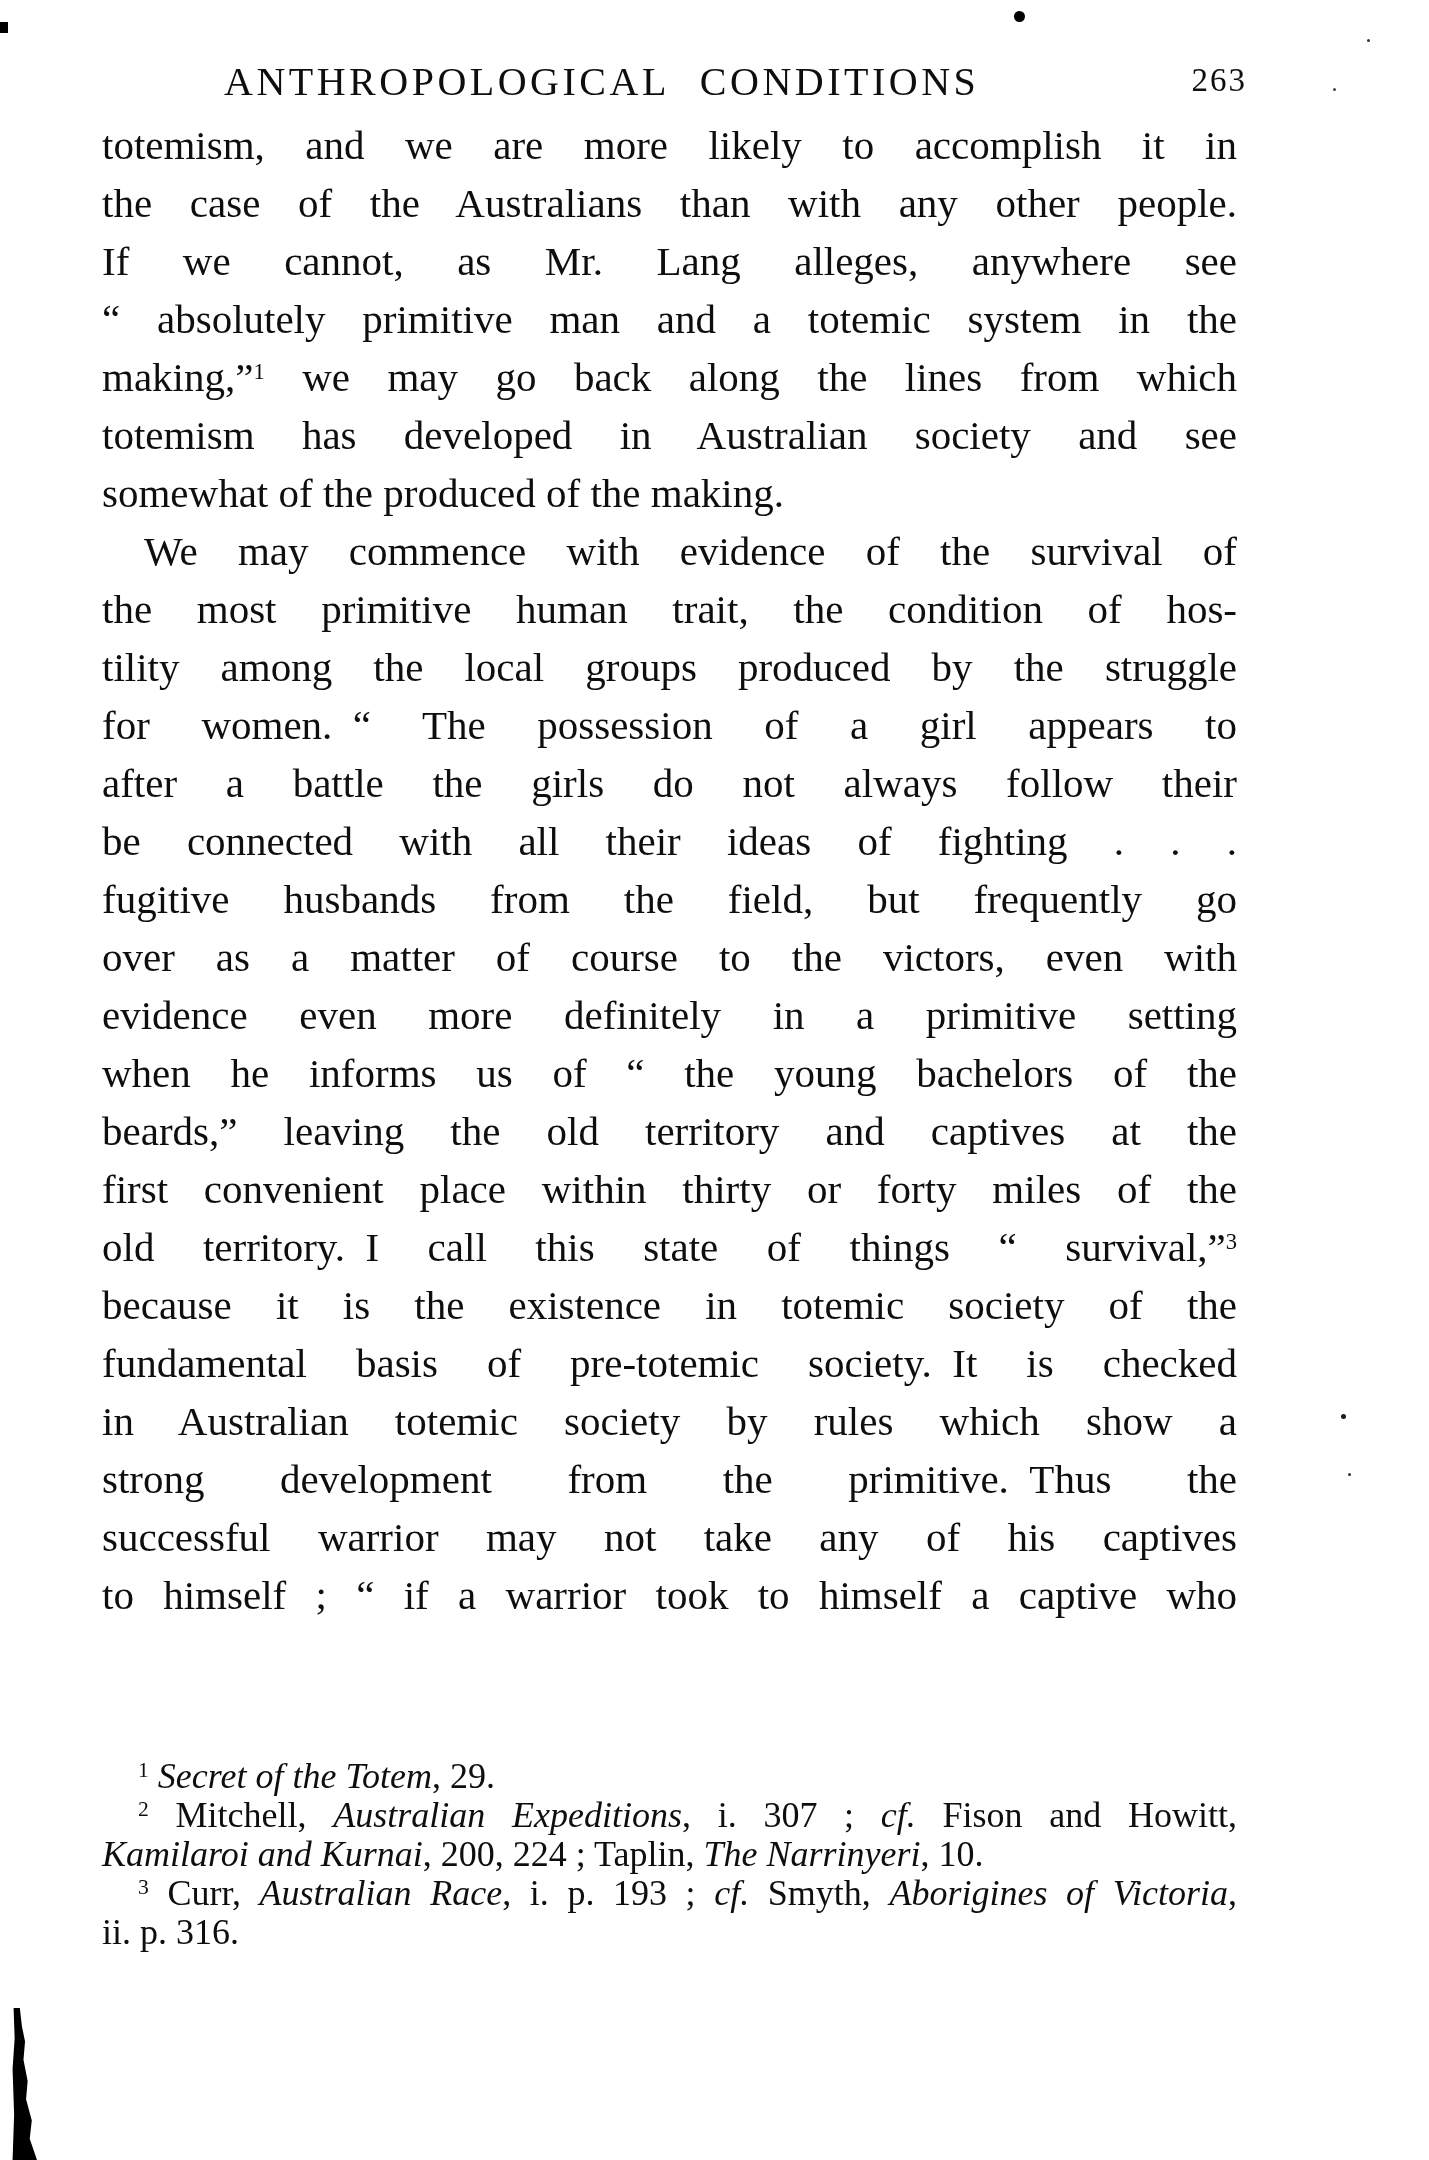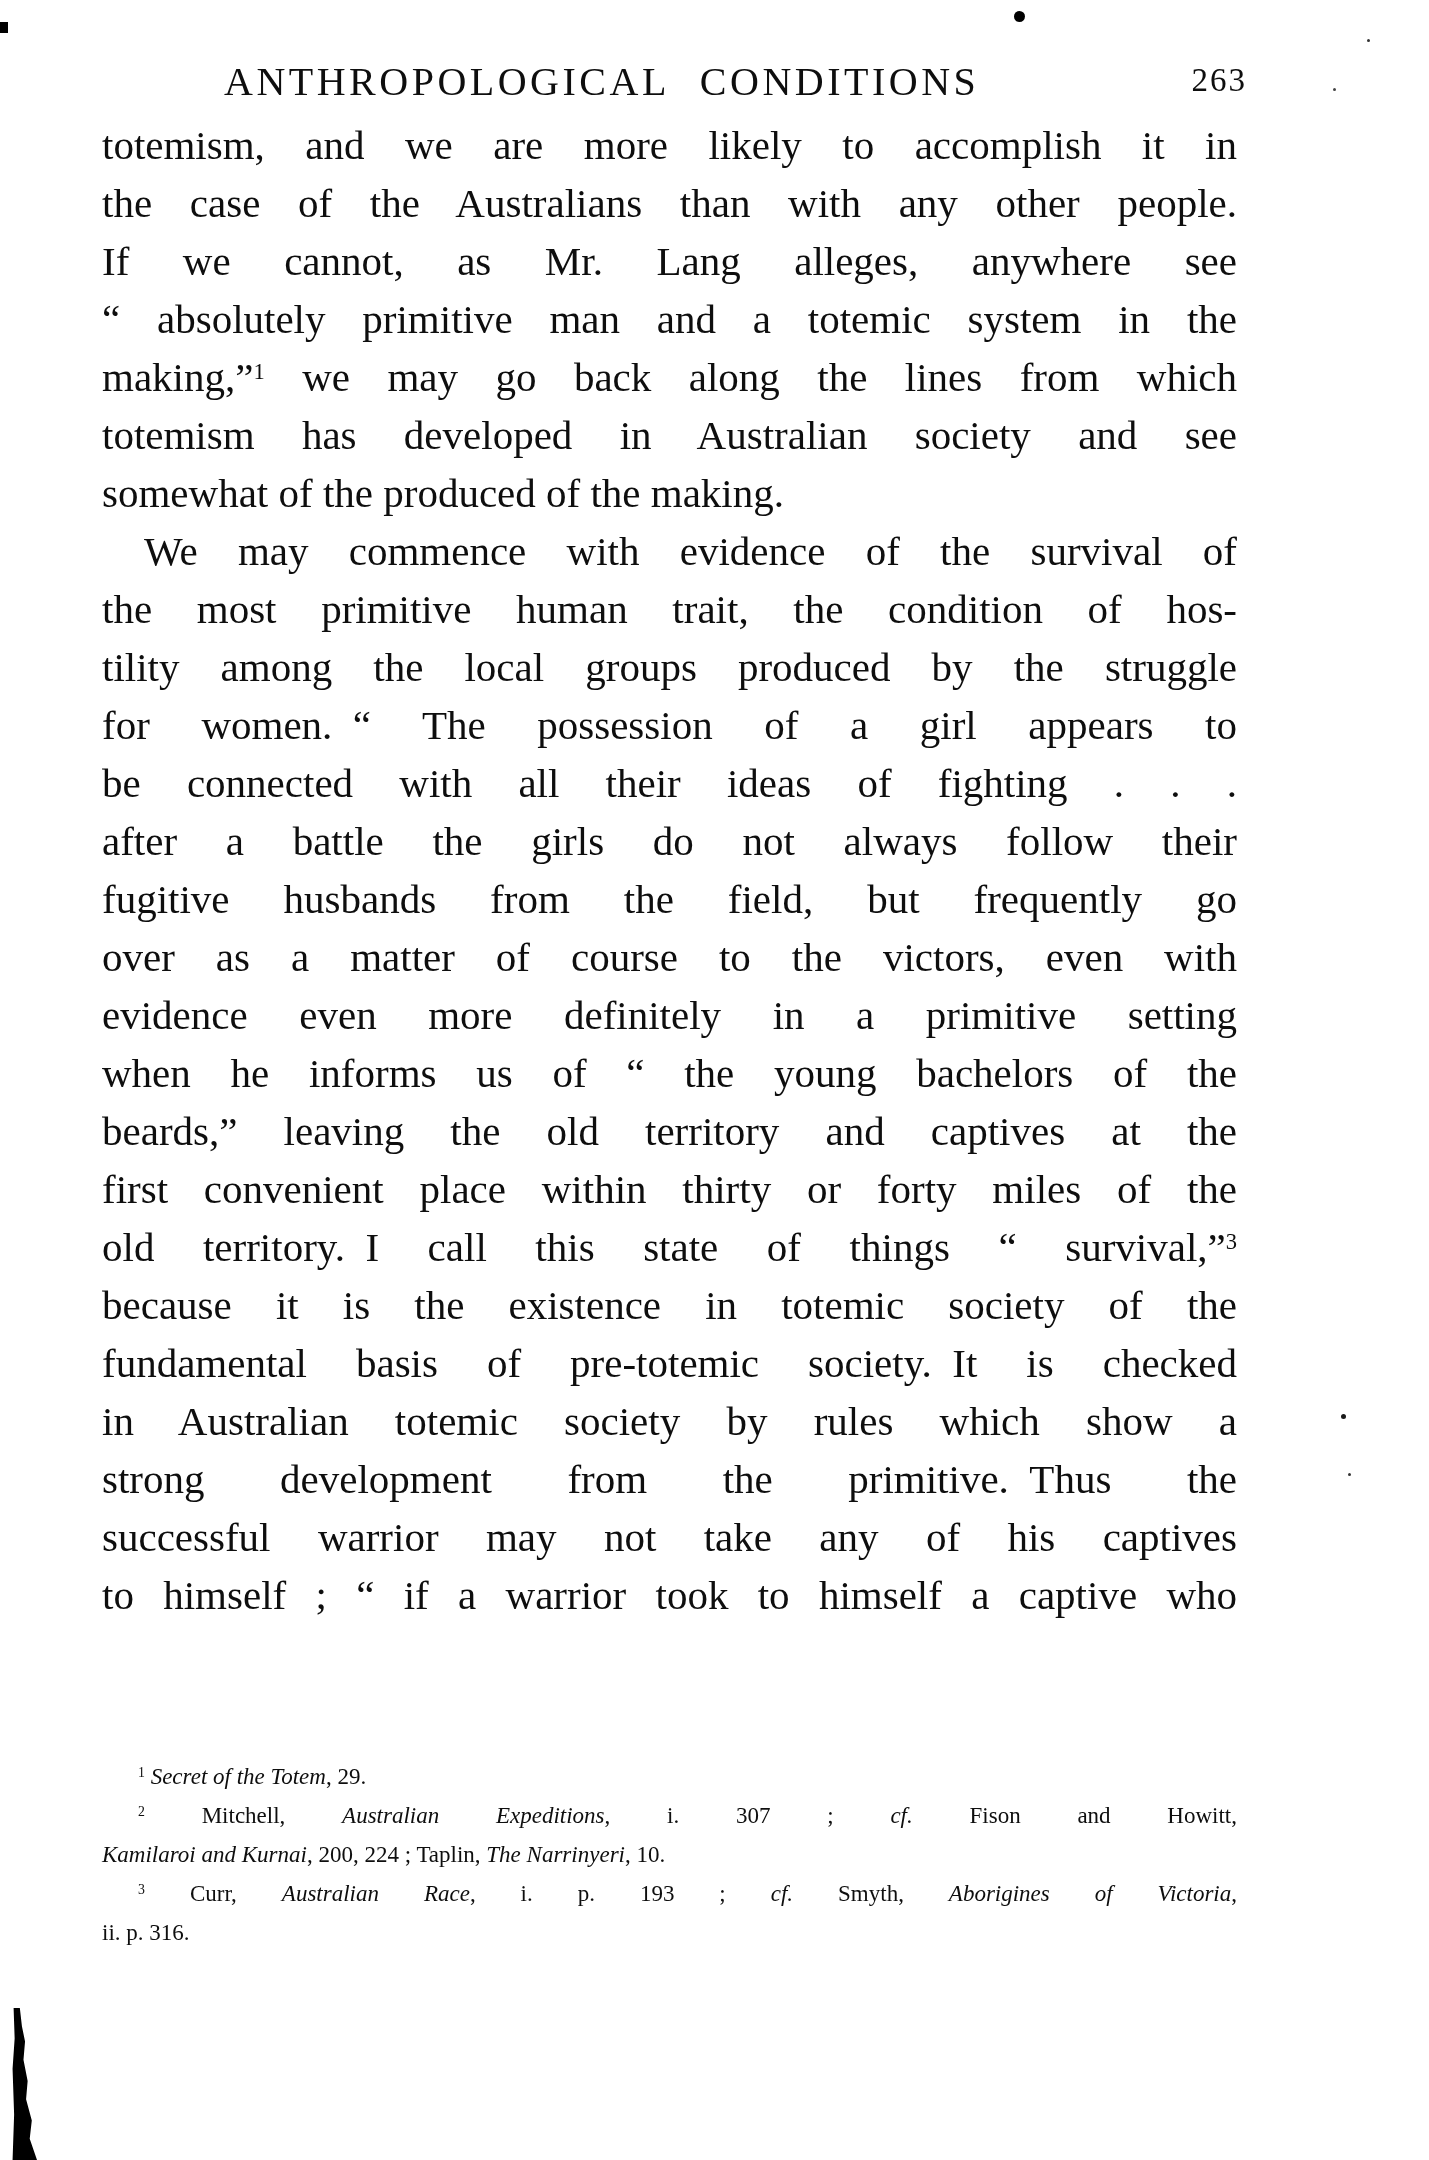--- a/index.html
+++ b/index.html
@@ -62,21 +62,21 @@
   }
 
   
   .footnotes {
     position: absolute;
     left: 102px;
     top: 1757px;
     width: 1135px;
   }
   .fl {
-    font-size: 23px;
+    font-size: 36px;
     line-height: 39px;
     text-align: justify;
     text-align-last: left;
   }
   .fl.j { text-align-last: justify; }
   .fl.find { text-indent: 36px; }
   .fl sup {
     font-size: 60%;
     line-height: 0;
     vertical-align: baseline;
@@ -113,22 +113,22 @@
     <div class="bl j">the case of the Australians than with any other people.</div>
     <div class="bl j">If we cannot, as Mr. Lang alleges, anywhere see</div>
     <div class="bl j">“ absolutely primitive man and a totemic system in the</div>
     <div class="bl j"><span>making,”</span><sup class="fnref">1</sup><span> we may go back along the lines from which</span></div>
     <div class="bl j">totemism has developed in Australian society and see</div>
     <div class="bl">somewhat of the produced of the making.</div>
     <div class="bl j ind">We may commence with evidence of the survival of</div>
     <div class="bl j">the most primitive human trait, the condition of hos-</div>
     <div class="bl j">tility among the local groups produced by the struggle</div>
     <div class="bl j">for women. “ The possession of a girl appears to</div>
+    <div class="bl j">after a battle the girls do not always follow their</div>
     <div class="bl j">be connected with all their ideas of fighting . . .</div>
-    <div class="bl j">after a battle the girls do not always follow their</div>
     <div class="bl j">fugitive husbands from the field, but frequently go</div>
     <div class="bl j">over as a matter of course to the victors, even with</div>
     <div class="bl j">evidence even more definitely in a primitive setting</div>
     <div class="bl j">when he informs us of “ the young bachelors of the</div>
     <div class="bl j">beards,” leaving the old territory and captives at the</div>
     <div class="bl j">first convenient place within thirty or forty miles of the</div>
     <div class="bl j"><span>old territory. I call this state of things “ survival,”</span><sup class="fnref">3</sup></div>
     <div class="bl j">because it is the existence in totemic society of the</div>
     <div class="bl j">fundamental basis of pre-totemic society. It is checked</div>
     <div class="bl j">in Australian totemic society by rules which show a</div>

